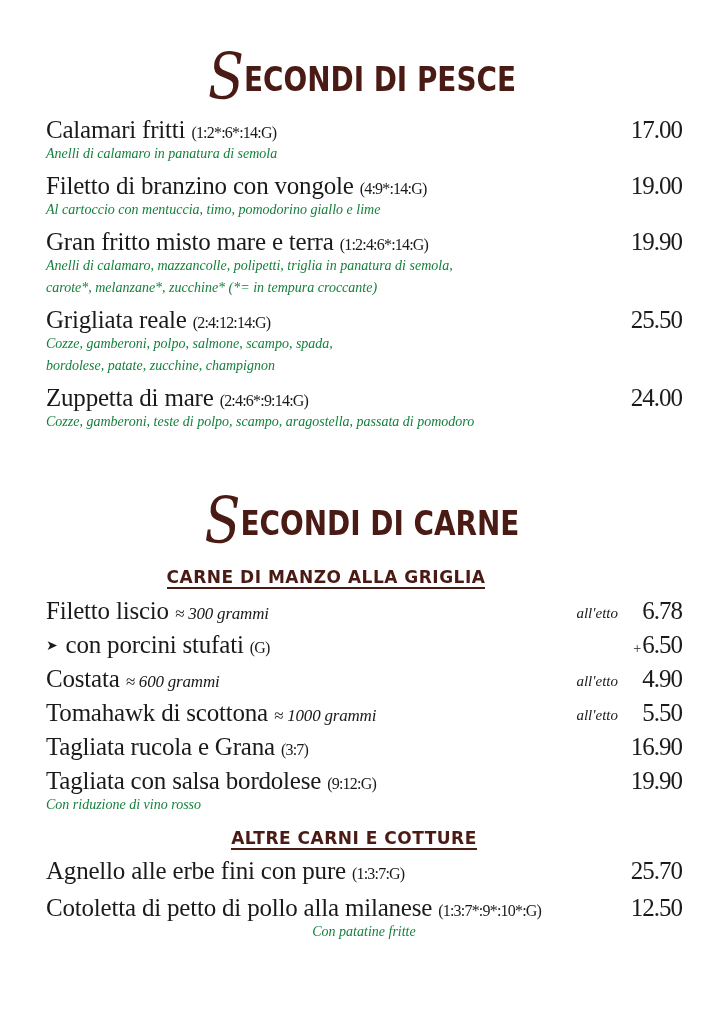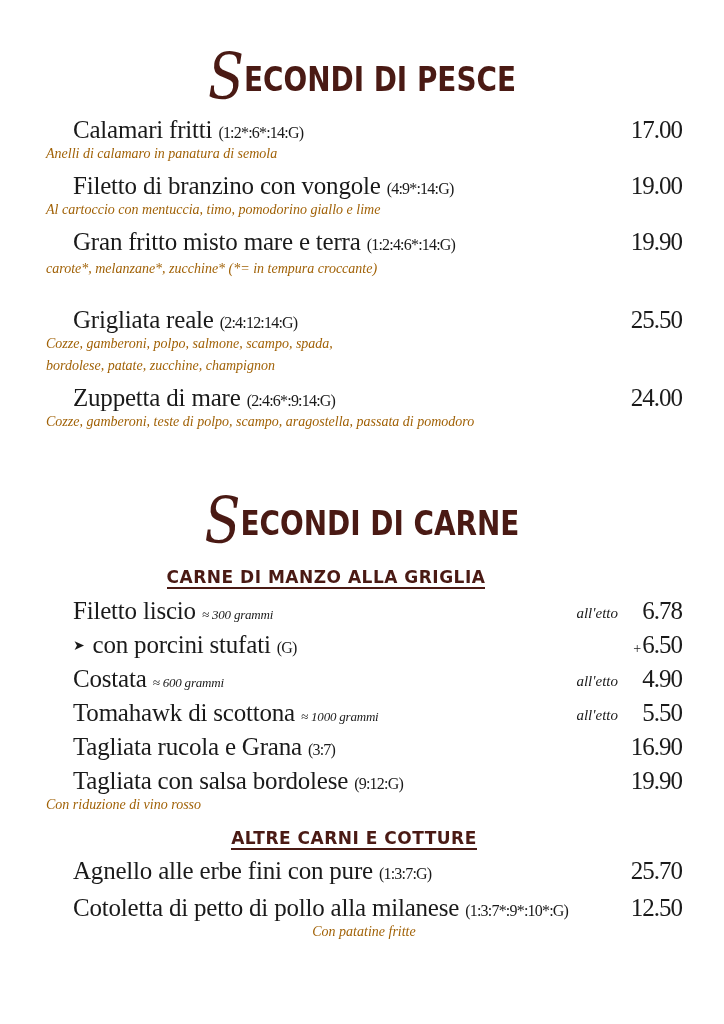--- a/index.html
+++ b/index.html
@@ -13,36 +13,36 @@
   }
   .sec-title .big { font-family: "DejaVu Serif", serif; font-size: 64px; font-weight: normal; font-style: italic; vertical-align: -8px; }
   .sec-title .rest { font-size: 34px; }
   .sub-title {
     position: absolute; left: 0; width: 652px; text-align: center;
     font-family: "DejaVu Sans", sans-serif; font-weight: bold; font-size: 17px;
     color: #4a1a14; letter-spacing: 0.5px;
   }
   .sub-title span { border-bottom: 2px solid #4a1a14; padding-bottom: 0px; }
   .item { position: absolute; left: 46px; width: 636px; }
-  .row { position: relative; height: 30px; margin-left: 27px; }
+  .row { position: relative; height: 30px; }
   .name {
     font-family: "Liberation Serif", serif; font-size: 25px; color: #1a1a1a;
     white-space: nowrap; position: absolute; left: 0; top: 0; letter-spacing: -0.2px;
   }
   .allergens { font-size: 16px; letter-spacing: -0.8px; }
-  .weight { font-family: "Liberation Serif", serif; font-style: italic; font-size: 13px; }
+  .weight { font-family: "Liberation Serif", serif; font-style: italic; font-size: 17px; }
   .price {
     font-family: "Liberation Serif", serif; font-size: 25px; position: absolute; right: 0; top: 0;
     letter-spacing: -1px; white-space: nowrap;
   }
   .unit { font-family: "Liberation Serif", serif; font-style: italic; font-size: 15px; position: absolute; right: 64px; top: 8px; }
   .plus { font-size: 14px; margin-right: 2px; }
   .desc {
     font-family: "Liberation Serif", serif; font-style: italic; font-size: 14px;
-    color: #a16207; line-height: 22px; white-space: nowrap;
+    color: #15803d; line-height: 22px; white-space: nowrap;
   }
   .arrow { display: inline-block; font-size: 14px; margin-right: 8px; vertical-align: 3px; }
 </style>
 </head>
 <body>
 
 <div class="page">
 
   <div class="sec-title" style="top:40px;">
     <span class="big">S</span><span class="rest">econdi di pesce</span>
@@ -62,20 +62,21 @@
       <div class="price">19.00</div>
     </div>
     <div class="desc" style="margin-top:-3px;">Al cartoccio con mentuccia, timo, pomodorino giallo e lime</div>
   </div>
 
   <div class="item" style="top:228px;">
     <div class="row">
       <div class="name"><span>Gran fritto misto mare e terra</span> <span class="allergens">(1:2:4:6*:14:G)</span></div>
       <div class="price">19.90</div>
     </div>
+    <div class="desc" style="margin-top:-3px;">Anelli di calamaro, mazzancolle, polipetti, triglia in panatura di semola,</div>
     <div class="desc">carote*, melanzane*, zucchine* (*= in tempura croccante)</div>
   </div>
 
   <div class="item" style="top:306px;">
     <div class="row">
       <div class="name"><span>Grigliata reale</span> <span class="allergens">(2:4:12:14:G)</span></div>
       <div class="price">25.50</div>
     </div>
     <div class="desc" style="margin-top:-3px;font-style:italic;">Cozze, gamberoni, polpo, salmone, scampo, spada,</div>
     <div class="desc">bordolese, patate, zucchine, champignon</div>

